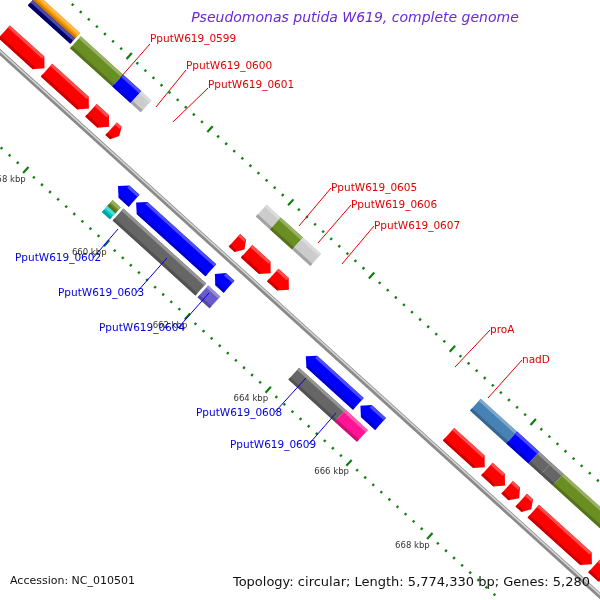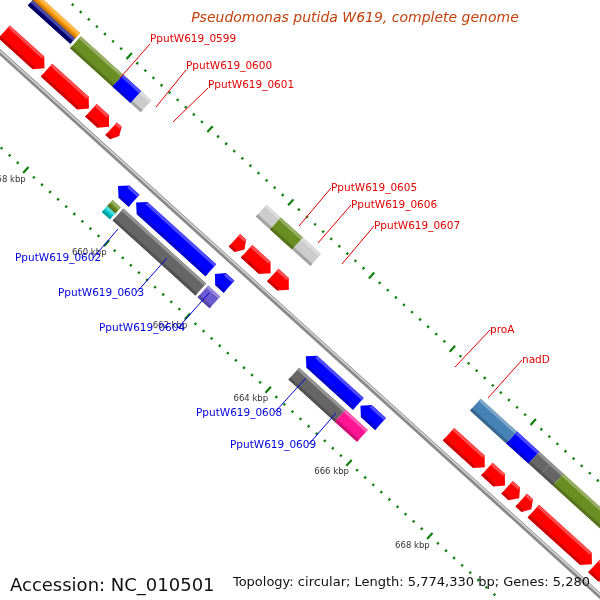--- a/index.html
+++ b/index.html
@@ -1,19 +1,19 @@
 <!DOCTYPE html>
 <html><head>
 <meta charset="utf-8">
 <style>
   html, body { margin:0; padding:0; background:#ffffff; }
   body { width:600px; height:600px; overflow:hidden; position:relative; font-family:"DejaVu Sans", sans-serif; }
   #map { position:absolute; left:0; top:0; width:600px; height:600px; }
-  .title { position:absolute; top:9px; left:0; width:600px; text-align:center; font-size:14px; font-style:italic; color:#c2410c; padding-left:110px; box-sizing:border-box; }
-  .footer-left { position:absolute; left:10px; top:574px; font-size:18px; color:#111; }
+  .title { position:absolute; top:9px; left:0; width:600px; text-align:center; font-size:14px; font-style:italic; color:#6d28d9; padding-left:110px; box-sizing:border-box; }
+  .footer-left { position:absolute; left:10px; top:574px; font-size:11px; color:#111; }
   .footer-right { position:absolute; right:10px; top:574px; font-size:13px; color:#111;text-align:right; }
   .lbl { font-family:"DejaVu Sans", sans-serif; font-size:10.5px; }
   .tick-lbl { font-family:"DejaVu Sans", sans-serif; font-size:8.5px; fill:#333; }
 </style>
 </head>
 <body>
 
 <div class="title">Pseudomonas putida W619, complete genome</div>
 
 <svg id="map" viewBox="0 0 600 600" xmlns="http://www.w3.org/2000/svg">

